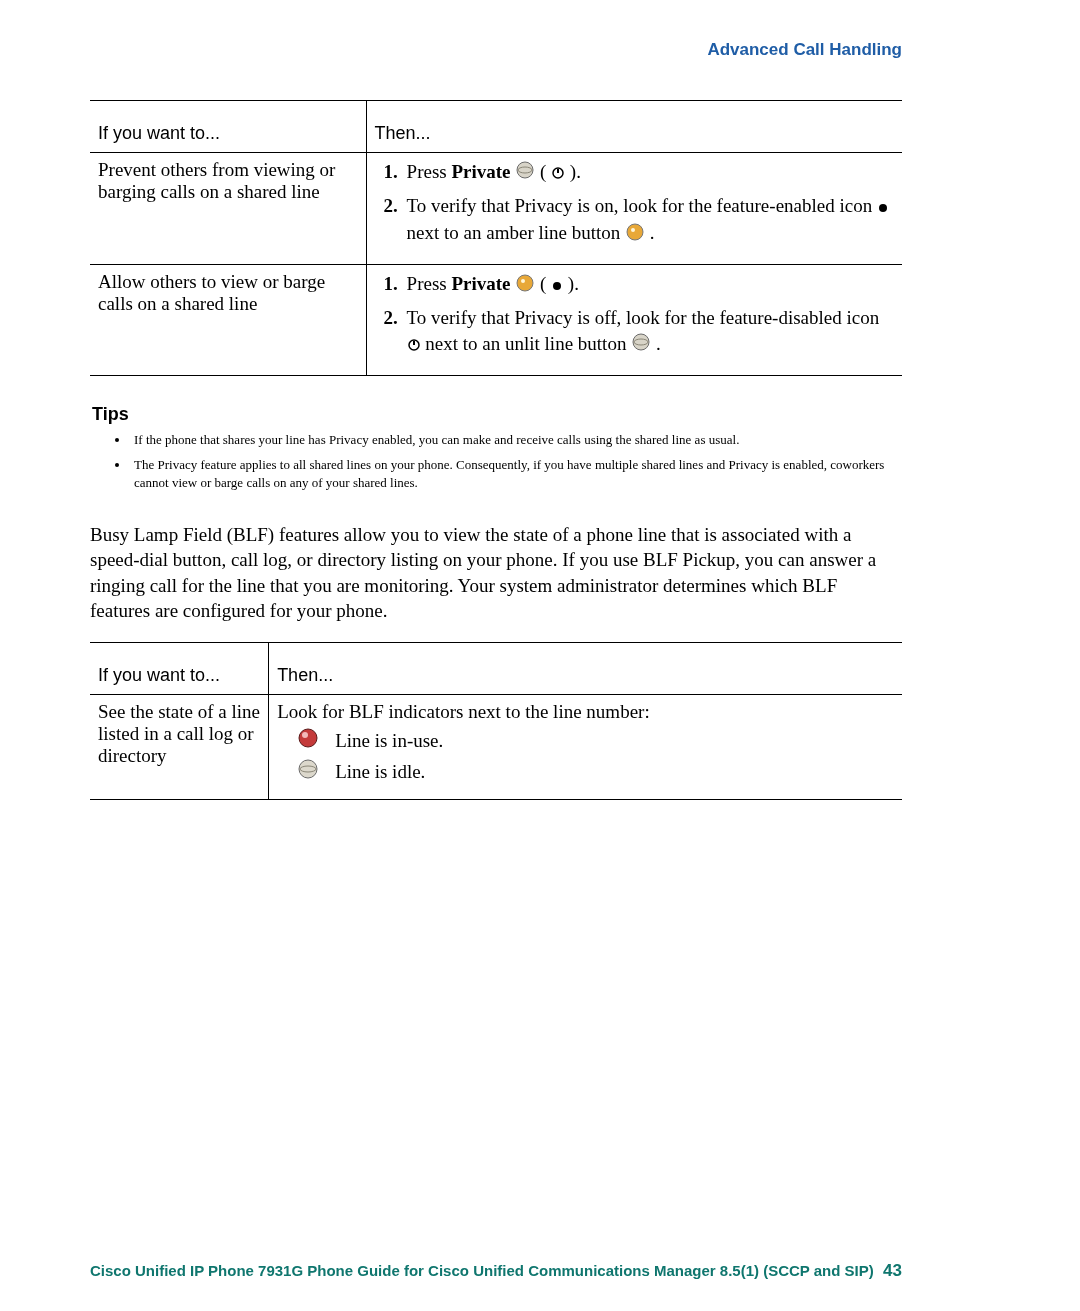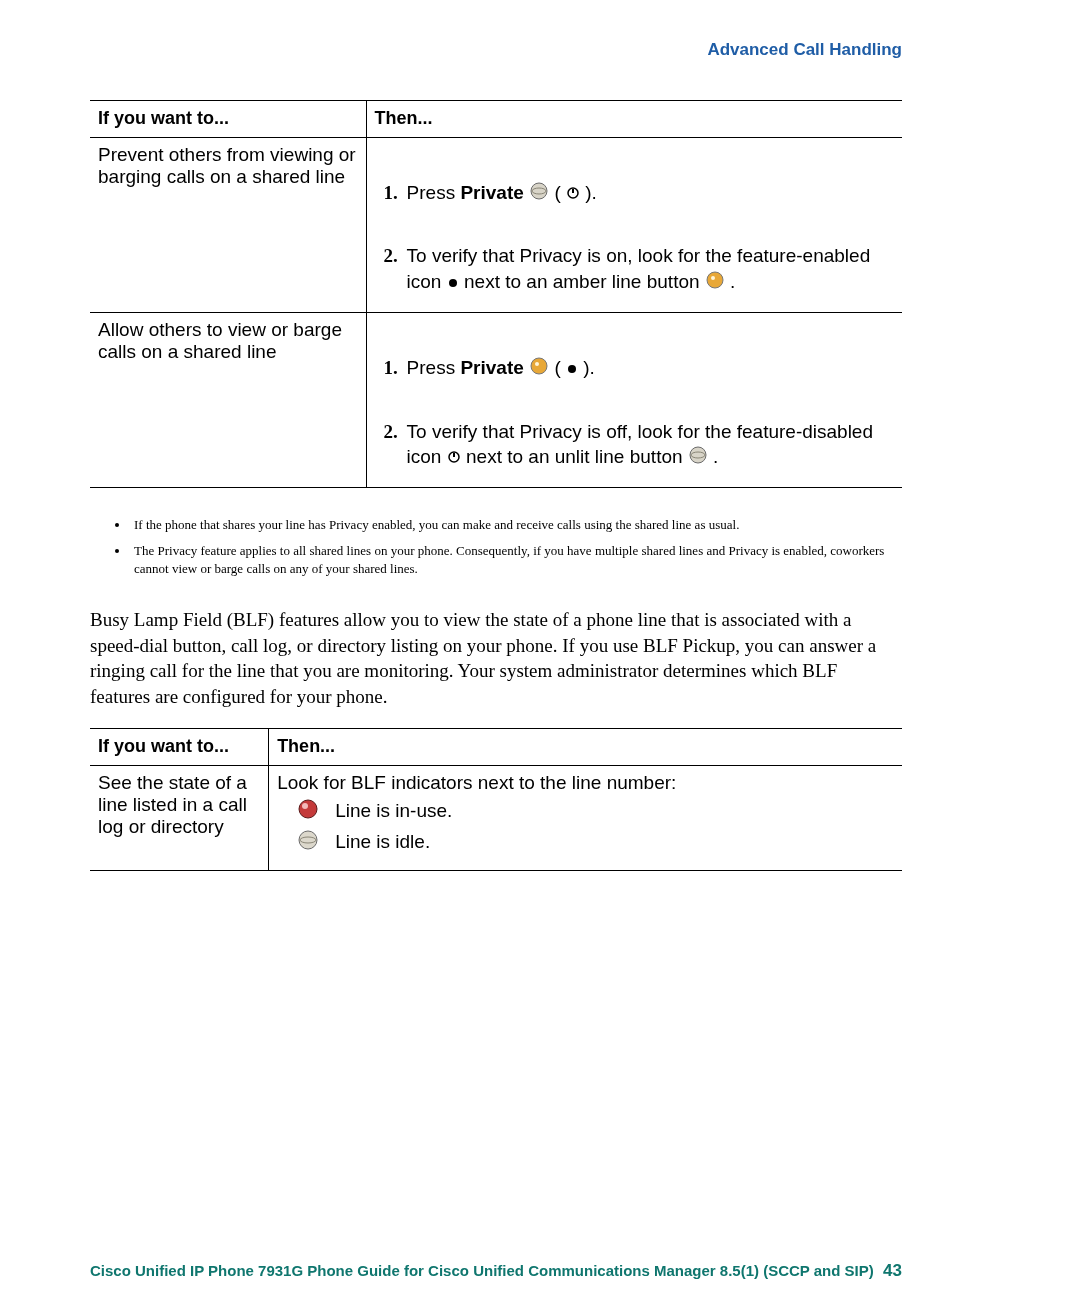--- a/index.html
+++ b/index.html
@@ -34,42 +34,41 @@
   table.instruction th, table.instruction td {
     border-top: 1px solid #000;
     border-bottom: 1px solid #000;
     text-align: left;
     vertical-align: top;
     padding: 6px 8px 10px 8px;
     font-size: 19px;
   }
   table.instruction th {
     font-family: Arial, Helvetica, sans-serif;
-    font-weight: bold;
+    font-weight: normal;
     font-size: 18px;
-    padding-top: 7px;
+    padding-top: 22px;
     padding-bottom: 8px;
   }
   table.instruction td {
-    font-family: Liberation Sans, sans-serif;
+    font-family: Liberation Serif, serif;
   }
   table.instruction td.sep, table.instruction th.sep {
     border-right: 1px solid #000;
   }
   .col1 { width: 34%; }
   .col1b { width: 22%; }
   ol.steps {
     margin: 0;
     padding-left: 28px;
   }
   ol.steps li {
     margin-bottom: 6px;
     padding-left: 4px;
     line-height: 1.35;
-    margin-top: 36px;
   }
   ol.steps li::marker {
     font-weight: bold;
     font-family: "Times New Roman", Times, serif;
   }
   .tips-heading {
     font-family: Arial, Helvetica, sans-serif;
     font-weight: bold;
     font-size: 18px;
     margin-bottom: 6px;
@@ -214,20 +213,21 @@
                   </svg>
             </span>
             <span>.</span>
           </li>
         </ol>
       </td>
     </tr>
   </tbody>
     </table>
 
+  <div class="tips-heading">Tips</div>
   <ul class="bullets">
     <li>If the phone that shares your line has Privacy enabled, you can make and receive calls using the shared line as usual.</li>
     <li>The Privacy feature applies to all shared lines on your phone. Consequently, if you have multiple shared lines and Privacy is enabled, coworkers cannot view or barge calls on any of your shared lines.</li>
   </ul>
 
   <p class="body">Busy Lamp Field (BLF) features allow you to view the state of a phone line that is associated with a speed-dial button, call log, or directory listing on your phone. If you use BLF Pickup, you can answer a ringing call for the line that you are monitoring. Your system administrator determines which BLF features are configured for your phone.</p>
 
   <table class="instruction">
     <tbody>
         <tr>

